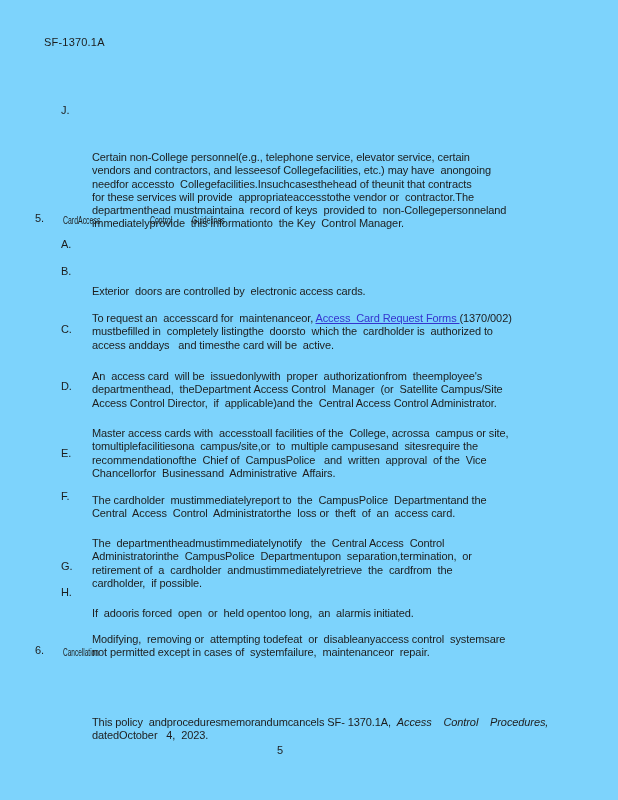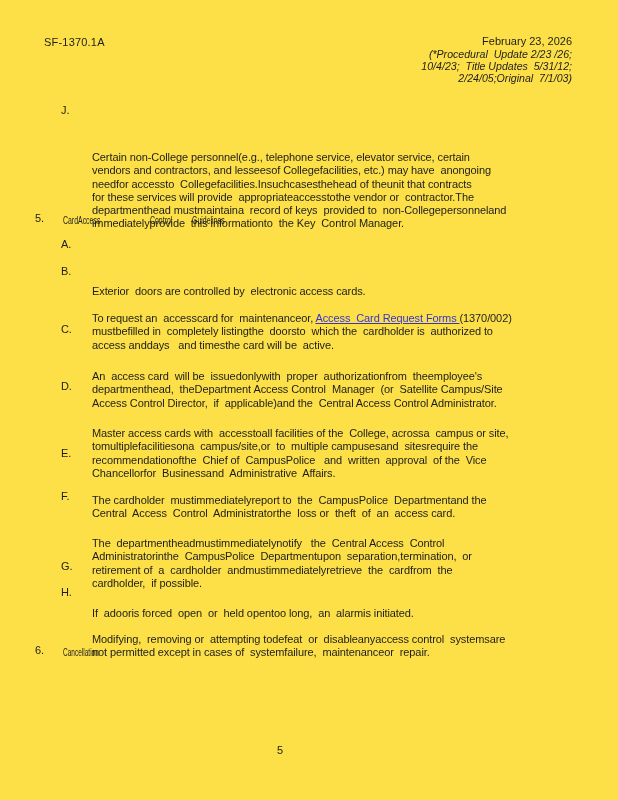--- a/index.html
+++ b/index.html
@@ -1,17 +1,17 @@
 <!DOCTYPE html>
 <html><head>
 <meta charset="utf-8">
 <style>
   html,body{margin:0;padding:0;background:#ffffff;}
   .page{
-    position:relative;width:618px;height:800px;background:#fde047;
+    position:relative;width:618px;height:800px;background:#7dd3fc;
     font-family:"Liberation Sans","DejaVu Sans",sans-serif;
     color:#1d1d1d;overflow:hidden;
   }
   .pre{white-space:pre;}
   .italic{font-style:italic;}
   .doc-num{position:absolute;left:44px;top:36px;font-size:11px;letter-spacing:0.2px;}
   .date-block{position:absolute;top:35px;right:46px;text-align:right;}
   .date-line{font-size:11px;line-height:13px;white-space:pre;}
   .rev-lines{font-size:10.6px;line-height:12.2px;white-space:pre;font-style:italic;}
   .item{position:absolute;left:61px;width:530px;font-size:11px;line-height:13.3px;letter-spacing:-0.1px;}
@@ -22,26 +22,20 @@
   .hw{position:absolute;top:1.5px;font-size:10.5px;transform:scaleX(0.66);transform-origin:0 0;white-space:pre;letter-spacing:0;}
   .link{color:#3434cf;cursor:pointer;}
   .pagenum{position:absolute;left:277px;top:744px;font-size:11px;}
 </style>
 </head>
 <body>
 
 <div class="page">
 
   <div class="doc-num pre">SF-1370.1A</div>
-  <div class="date-block">
-    <div class="date-line">February 23, 2026</div>
-    <div class="rev-lines">(*Procedural  Update 2/23 /26;
-10/4/23;  Title Updates  5/31/12;
-2/24/05;Original  7/1/03)</div>
-  </div>
 
   <div class="item" style="top:104px">
     <span class="letter">J.</span>
     <div class="body pre">Certain non-College personnel(e.g., telephone service, elevator service, certain
 vendors and contractors, and lesseesof Collegefacilities, etc.) may have  anongoing
 needfor accessto  Collegefacilities.Insuchcasesthehead of theunit that contracts
 for these services will provide  appropriateaccesstothe vendor or  contractor.The
 departmenthead mustmaintaina  record of keys  provided to  non-Collegepersonneland
 immediatelyprovide  this informationto  the Key  Control Manager.</div>
   </div>
@@ -103,16 +97,20 @@
     <span class="letter">H.</span>
     <div class="body pre">Modifying,  removing or  attempting todefeat  or  disableanyaccess control  systemsare
 not permitted except in cases of  systemfailure,  maintenanceor  repair.</div>
   </div>
 
   <div class="sec" style="top:644px">
     <span class="secnum">6.</span>
     <span class="hw" style="left:28px;transform:scaleX(0.62)">Cancellation</span>
   </div>
 
+  <div class="item" style="top:669px">
+    <div class="body pre"><span>This policy  andproceduresmemorandumcancels SF- 1370.1A,  </span><span class="italic">Access    Control    Procedures,</span><span>
+datedOctober   4,  2023.</span></div>
+  </div>
 
   <div class="pagenum">5</div>
 
 </div>
 
 </body></html>

